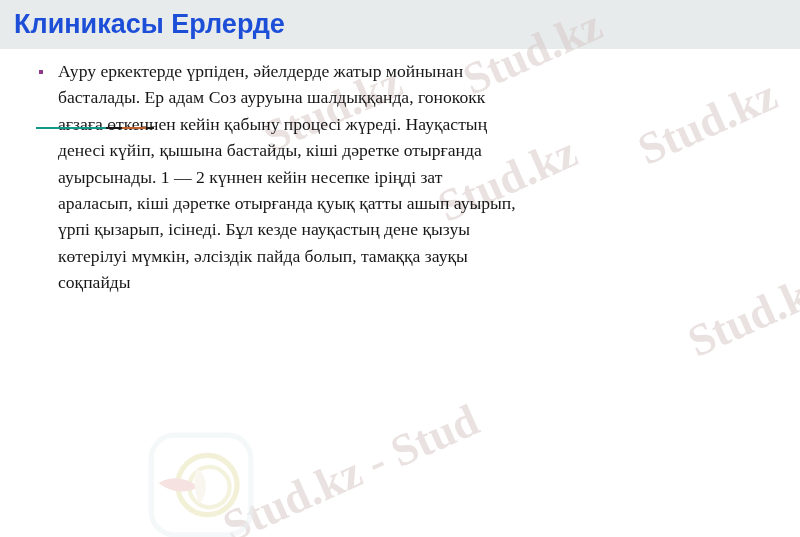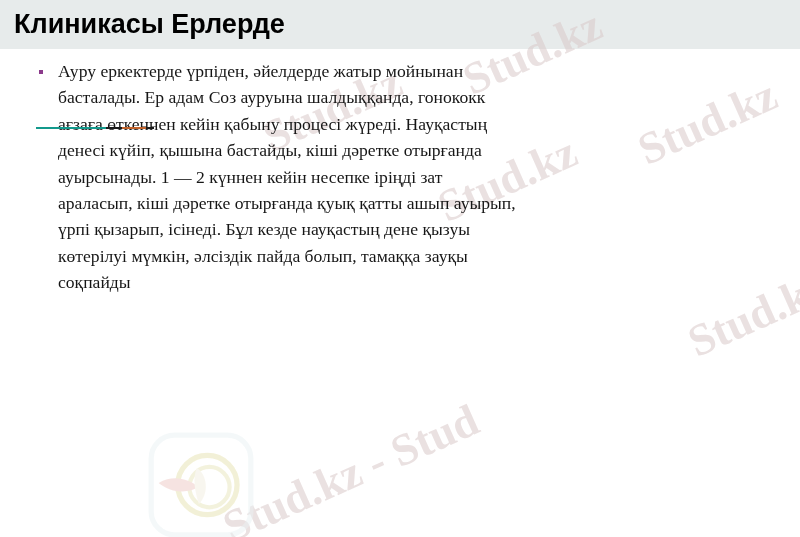--- a/index.html
+++ b/index.html
@@ -28,21 +28,21 @@
     background: #e7ebeb;
   }
   .slide-title {
     position: absolute;
     left: 14px;
     top: 7px;
     font-family: "Liberation Sans", "DejaVu Sans", sans-serif;
     font-weight: bold;
     font-size: 27px;
     line-height: 34px;
-    color: #000000;
+    color: #1d4ed8;
     letter-spacing: 0px;
     white-space: nowrap;
   }
 
   
   .wm {
     position: absolute;
     font-family: "Liberation Serif", "DejaVu Serif", serif;
     font-weight: bold;
     color: #d9c9c9;

